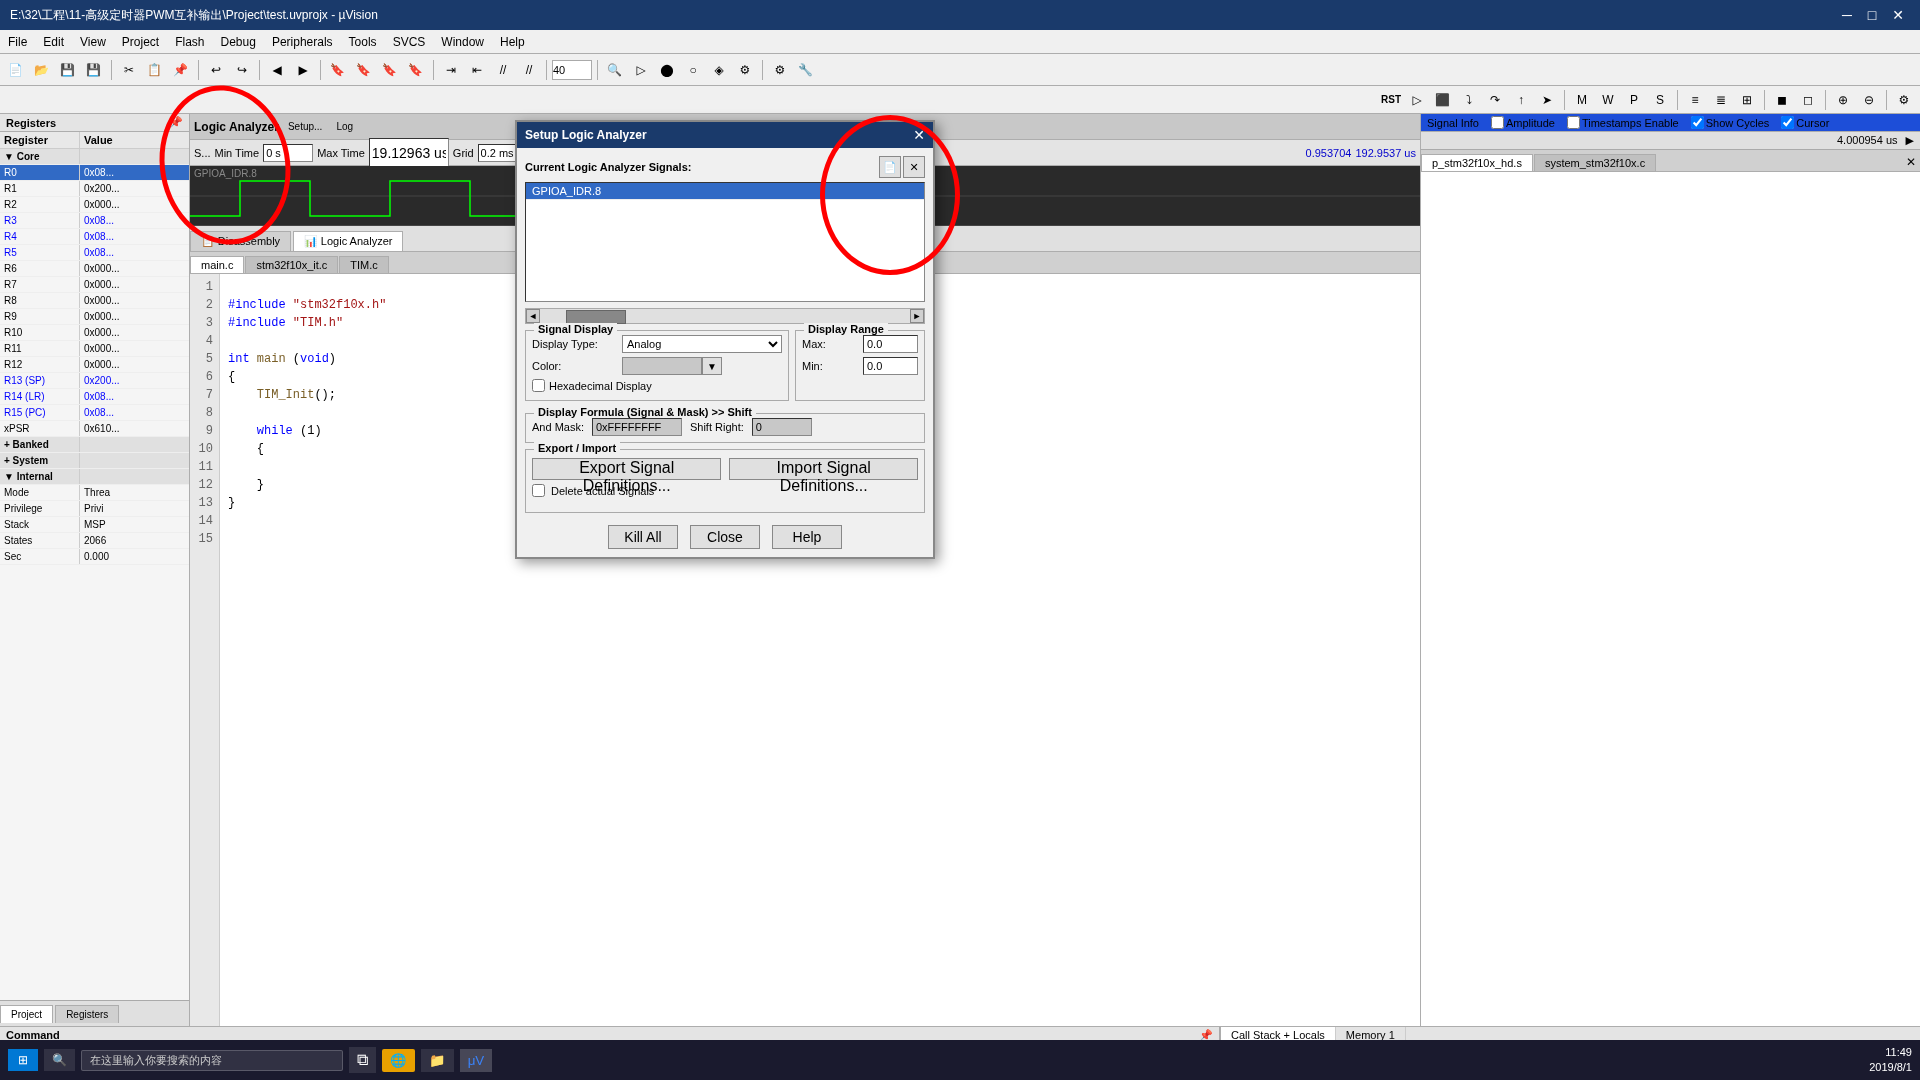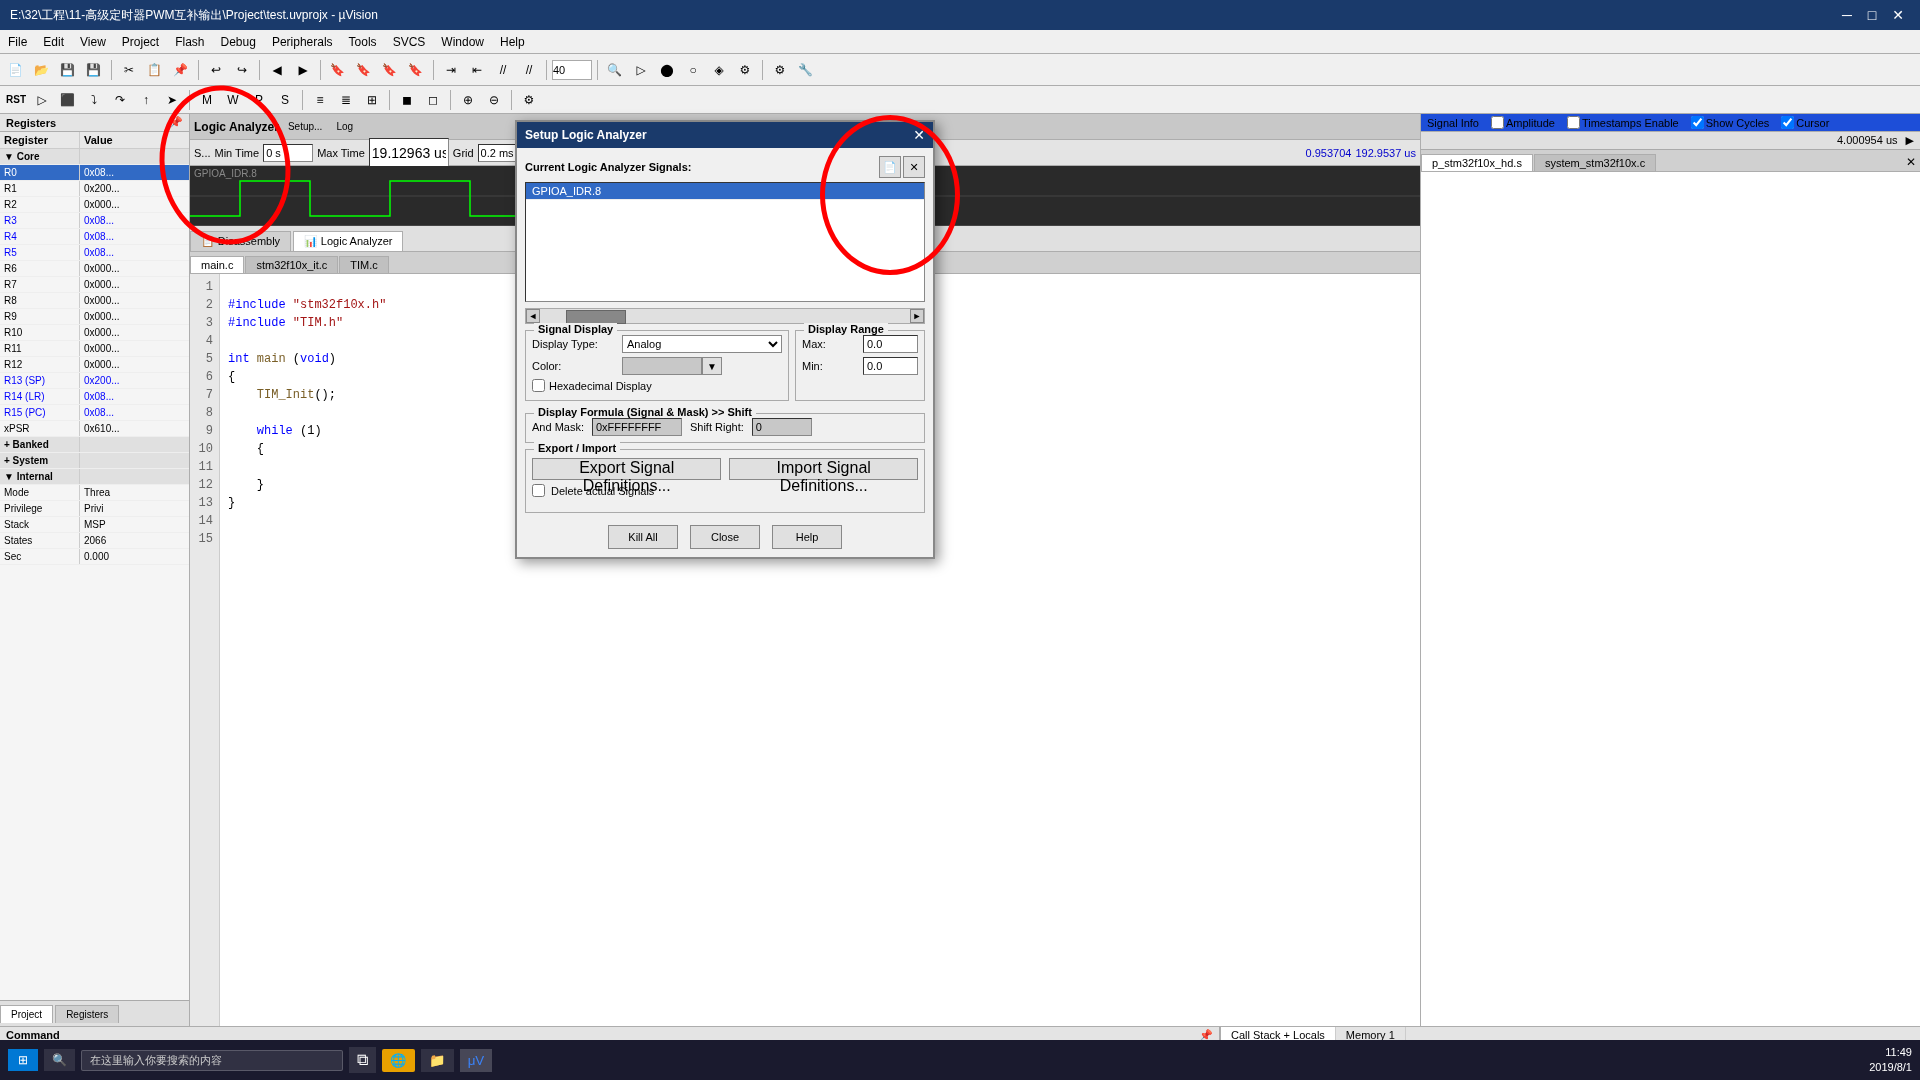--- a/index.html
+++ b/index.html
@@ -13,21 +13,21 @@
     
     .menu-bar { background: #f0f0f0; height: 24px; display: flex; align-items: center; border-bottom: 1px solid #adadad; }
     .menu-item { padding: 0 8px; height: 24px; line-height: 24px; cursor: pointer; font-size: 12px; }
 
     
     .toolbar { background: #f0f0f0; height: 32px; display: flex; align-items: center; padding: 0 4px; border-bottom: 1px solid #adadad; gap: 2px; }
     .toolbar-btn { width: 24px; height: 24px; background: none; border: 1px solid transparent; cursor: pointer; display: flex; align-items: center; justify-content: center; font-size: 12px; }
     .toolbar-sep { width: 1px; height: 20px; background: #adadad; margin: 0 3px; }
 
     
-    .toolbar2 { background: #f0f0f0; height: 28px; display: flex; align-items: center; padding: 0 4px; border-bottom: 1px solid #adadad; gap: 2px; }
+    .toolbar2 { background: #f0f0f0; height: 28px; display: flex; align-items: center; padding: 0 4px; border-bottom: 1px solid #adadad; gap: 2px; justify-content: flex-end; }
 
     
     .main-layout { display: flex; height: calc(1080px - 30px - 24px - 32px - 28px - 24px - 30px); }
 
     
     .left-panel { width: 190px; background: #f5f5f5; border-right: 1px solid #adadad; display: flex; flex-direction: column; }
     .panel-header { background: #e4e4e4; border-bottom: 1px solid #adadad; padding: 2px 6px; font-weight: bold; font-size: 11px; display: flex; align-items: center; justify-content: space-between; }
     .registers-table { flex: 1; overflow-y: auto; }
     .reg-header-row { display: flex; background: #e8e8e8; border-bottom: 1px solid #ccc; font-weight: bold; font-size: 11px; }
     .reg-col1 { width: 80px; padding: 2px 4px; border-right: 1px solid #ccc; }
@@ -102,21 +102,21 @@
     .form-select { flex: 1; height: 18px; border: 1px solid #888; font-size: 11px; background: white; }
     .color-box { width: 80px; height: 18px; background: #c8c8c8; border: 1px solid #888; }
     
     .checkbox-row { display: flex; align-items: center; gap: 4px; font-size: 11px; margin-bottom: 2px; }
     
     .export-import-group { border: 1px solid #aaa; padding: 4px 6px 15px; position: relative; margin-bottom: 8px; }
     .export-import-title { position: absolute; top: -8px; left: 8px; background: #f0f0f0; padding: 0 4px; font-size: 11px; font-weight: bold; }
     .export-import-btns { display: flex; gap: 8px; margin-top: 4px; }
     
     .dialog-btn-row { display: flex; justify-content: center; gap: 12px; padding-top: 4px; }
-    .dialog-btn { min-width: 70px; height: 24px; border: 1px solid #888; background: #e0e0e0; cursor: pointer; font-size: 11px; display: flex; align-items: center; justify-content: center; }
+    .dialog-btn { min-width: 70px; height: 24px; border: 1px solid #888; background: #e0e0e0; cursor: pointer; font-size: 14px; display: flex; align-items: center; justify-content: center; }
     
     .wide-btn { min-width: 150px; height: 22px; border: 1px solid #888; background: #e0e0e0; cursor: pointer; font-size: 16px; }
     
     .delete-row { display: flex; align-items: center; gap: 6px; font-size: 11px; margin-top: 4px; }
 
     
     .file-tabs { height: 22px; background: #d0d0d0; display: flex; align-items: flex-end; border-bottom: 1px solid #adadad; overflow: hidden; }
     .file-tab { padding: 2px 10px; border: 1px solid #adadad; border-bottom: none; background: #c0c0c0; cursor: pointer; font-size: 11px; margin-right: 1px; white-space: nowrap; }
     .file-tab.active { background: white; }
   </style>

